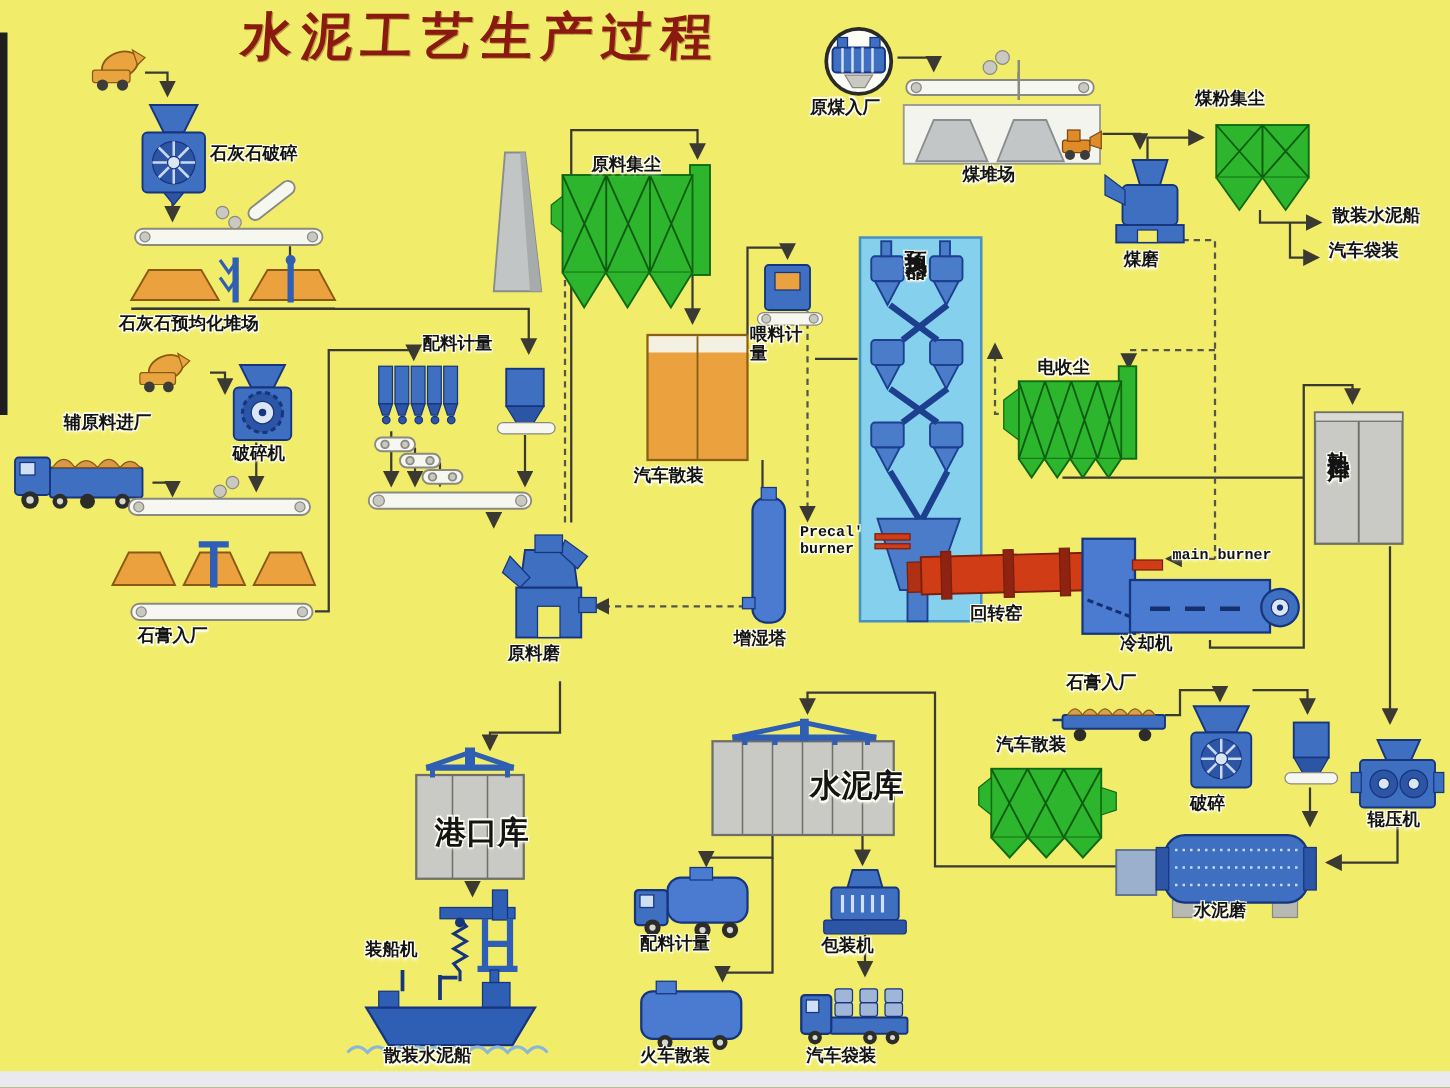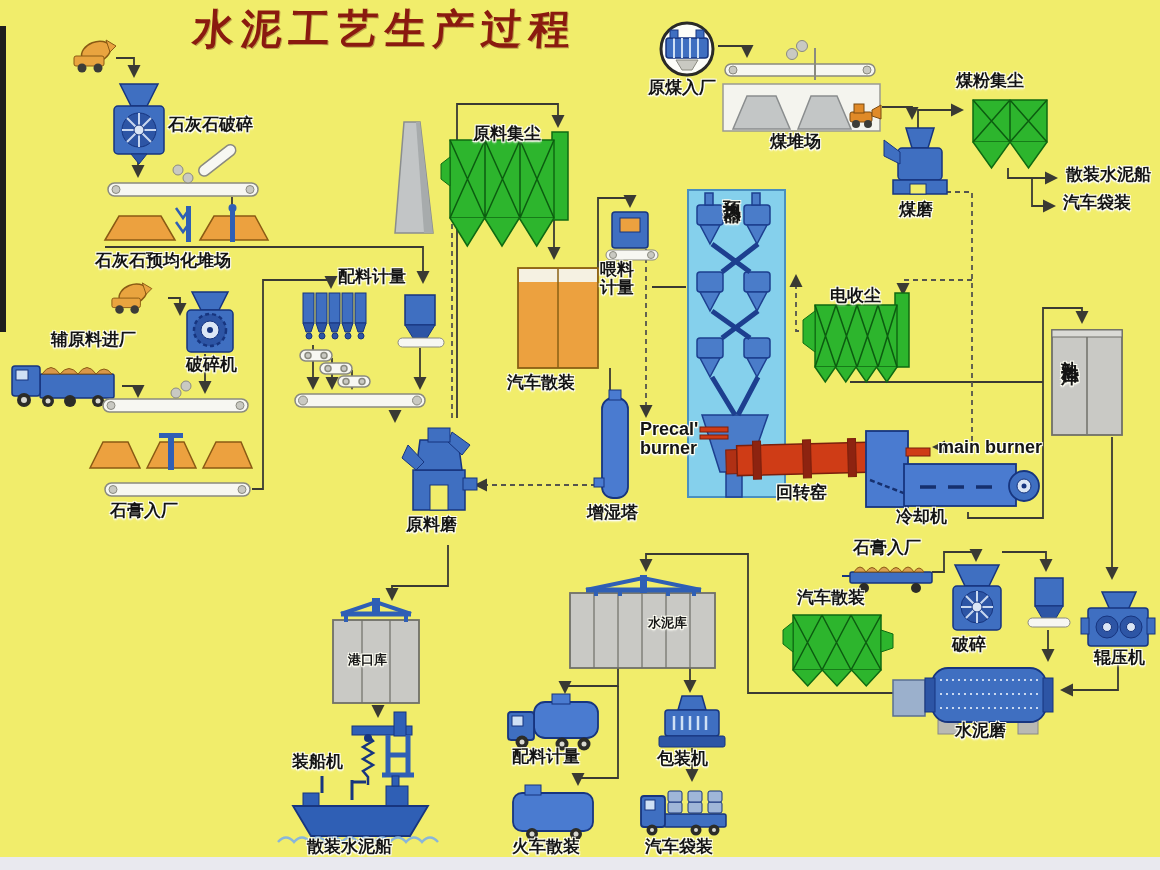--- a/index.html
+++ b/index.html
@@ -1,29 +1,29 @@
 <!DOCTYPE html>
 <html><head>
 <meta charset="utf-8">
 <style>
   html,body{margin:0;padding:0;background:#888;}
   .stage{position:relative;width:1160px;height:870px;background:var(--bg,#f1ed6b);
          overflow:hidden;font-family:"DejaVu Sans",sans-serif;}
   .stage svg{position:absolute;left:0;top:0;}
-  .lbl{position:absolute;font-weight:bold;font-size:17px;color:#141414;white-space:nowrap;
+  .lbl{position:absolute;font-weight:bold;font-size:14px;color:#141414;white-space:nowrap;
        line-height:1.05;z-index:5;
        text-shadow:-1px -1px 0 #fdfdf2,1px -1px 0 #fdfdf2,-1px 1px 0 #fdfdf2,1px 1px 0 #fdfdf2,
                    0 2px 2px rgba(255,255,250,.8);}
   .vert{writing-mode:vertical-rl;letter-spacing:3px;}
   .two{width:42px;white-space:normal;word-break:break-all;}
-  .mono{font-family:Liberation Sans, sans-serif;font-size:18px;font-weight:bold;white-space:pre-line;}
+  .mono{font-family:Liberation Mono, monospace;font-size:12px;font-weight:bold;white-space:pre-line;}
   .big{font-size:41px;color:var(--title,#8a1a0f);letter-spacing:7px;
        transform:skewX(-4deg);
        text-shadow:1px 1px 0 rgba(90,10,5,.35);}
-  .onsilo{font-size:13px;}
+  .onsilo{font-size:25px;}
 </style>
 </head>
 <body>
 
 <div class="stage" style="--bg: #f1ed6b; --title: #8a1a0f; --equipment_blue: #3f6fc1; --filter_green: #2db52d; --silo_orange: #eca13f; --kiln_red: #cf3c16; --silo_gray: #c9c9c5; --line: #3a3a33;">
 
 <svg width="1160" height="870" viewBox="0 0 1160 870">
   <defs>
     <marker id="arr" viewBox="0 0 10 10" refX="8.5" refY="5" markerWidth="7.5" markerHeight="7.5" orient="auto-start-reverse">
       <path d="M0,0 L10,5 L0,10 z" fill="#3a3a33"></path>

